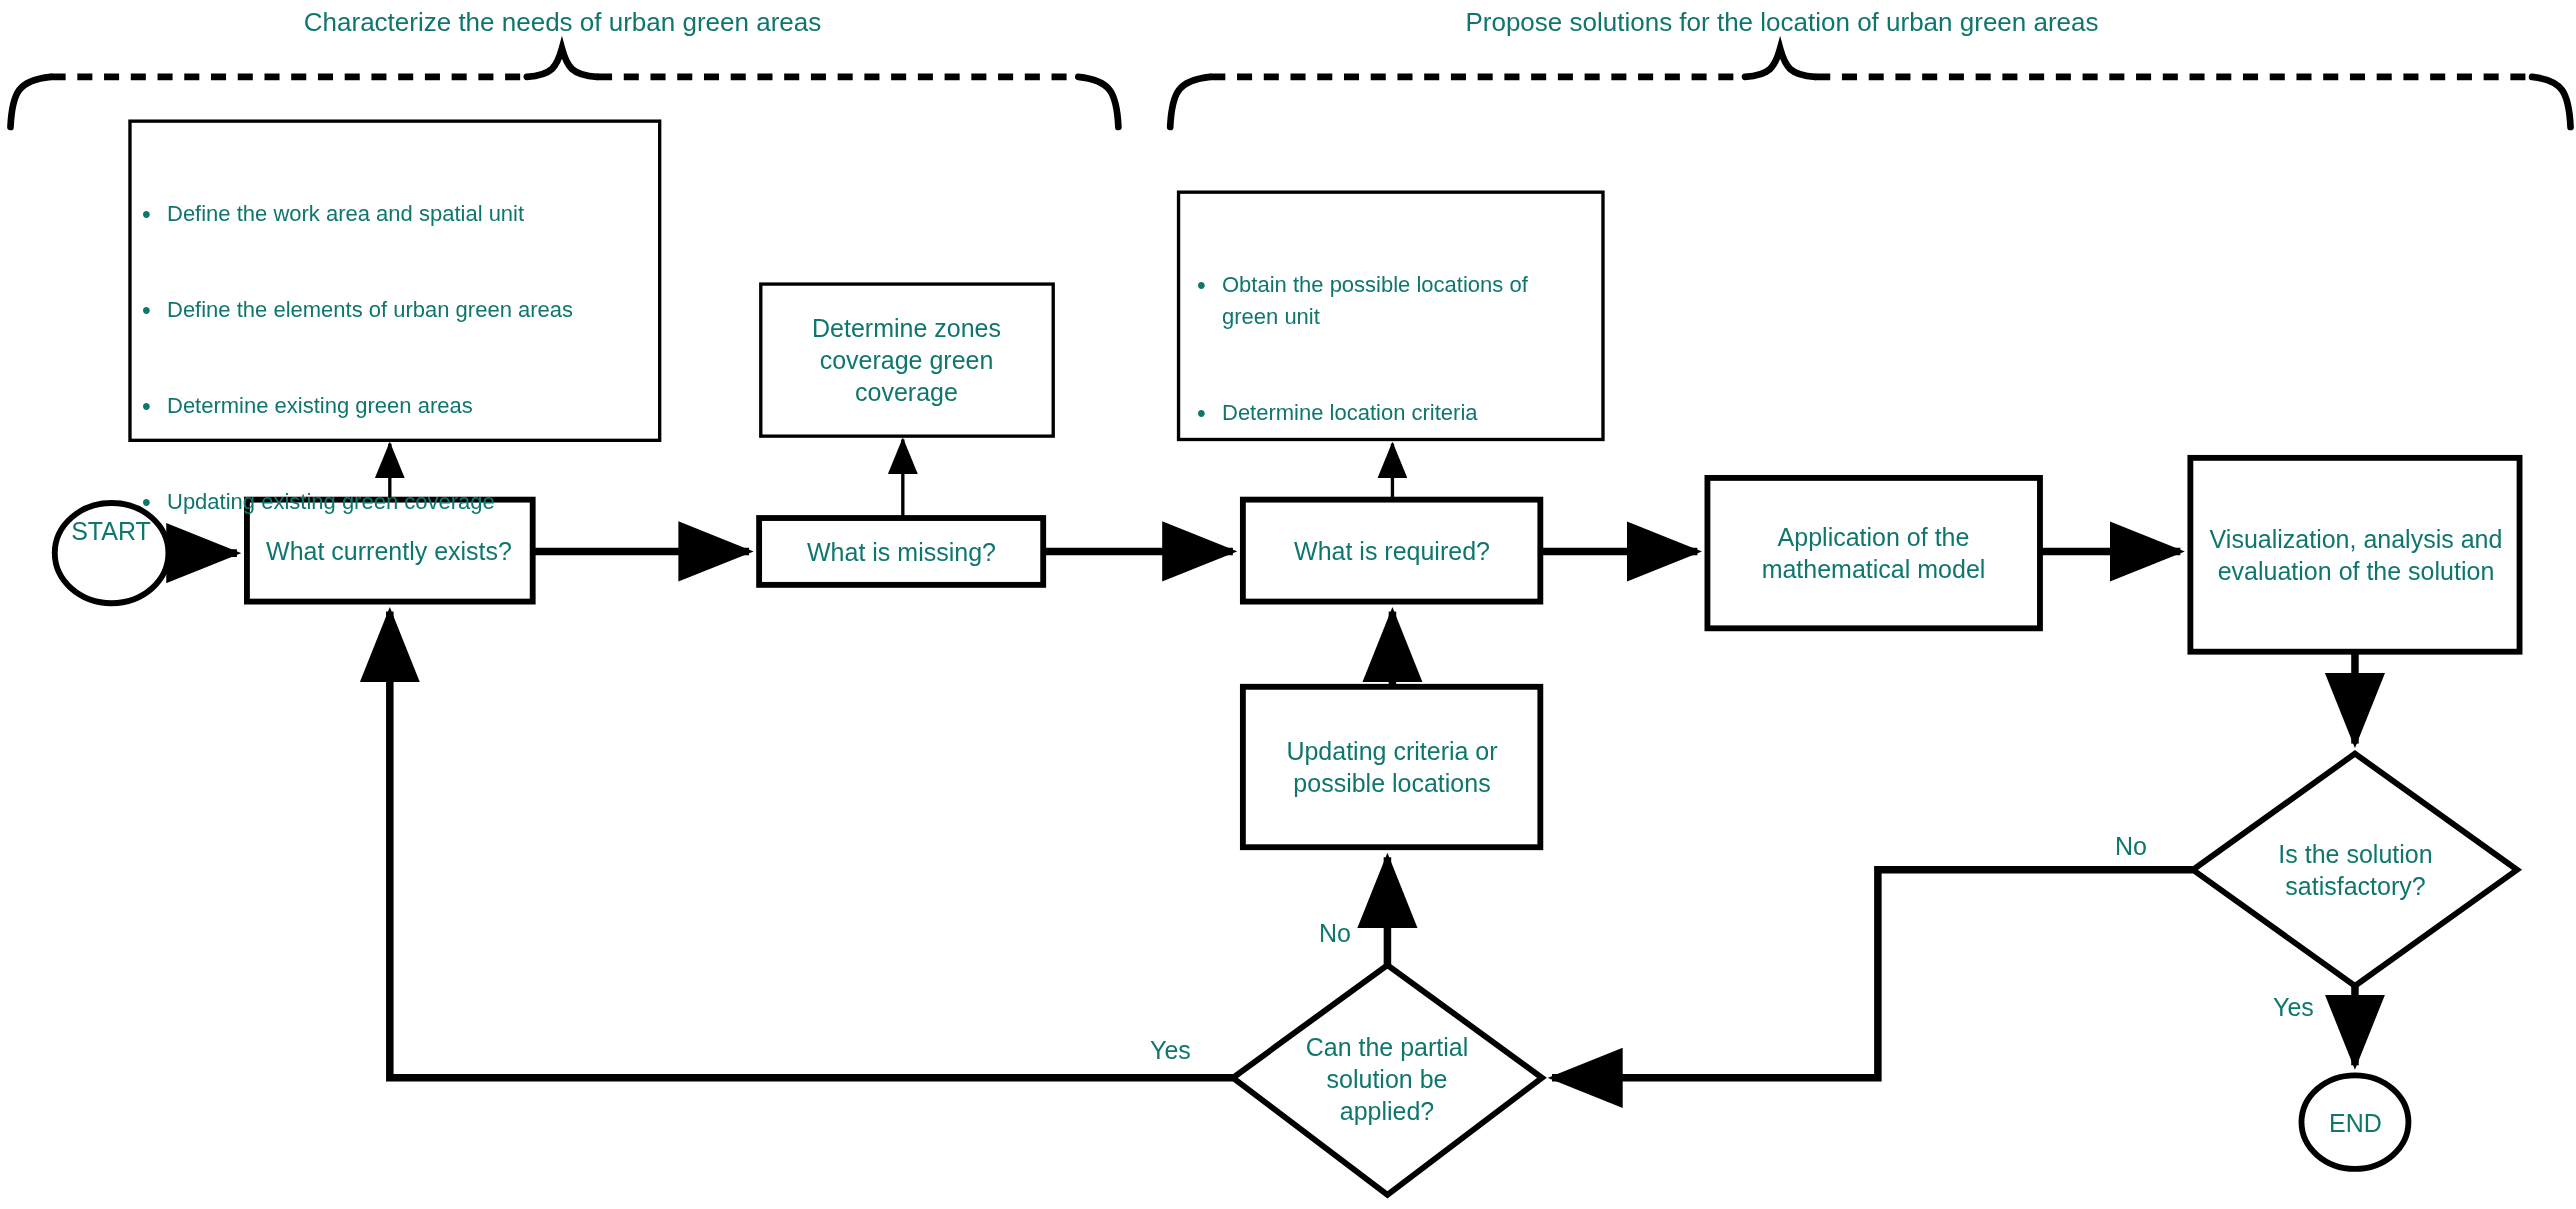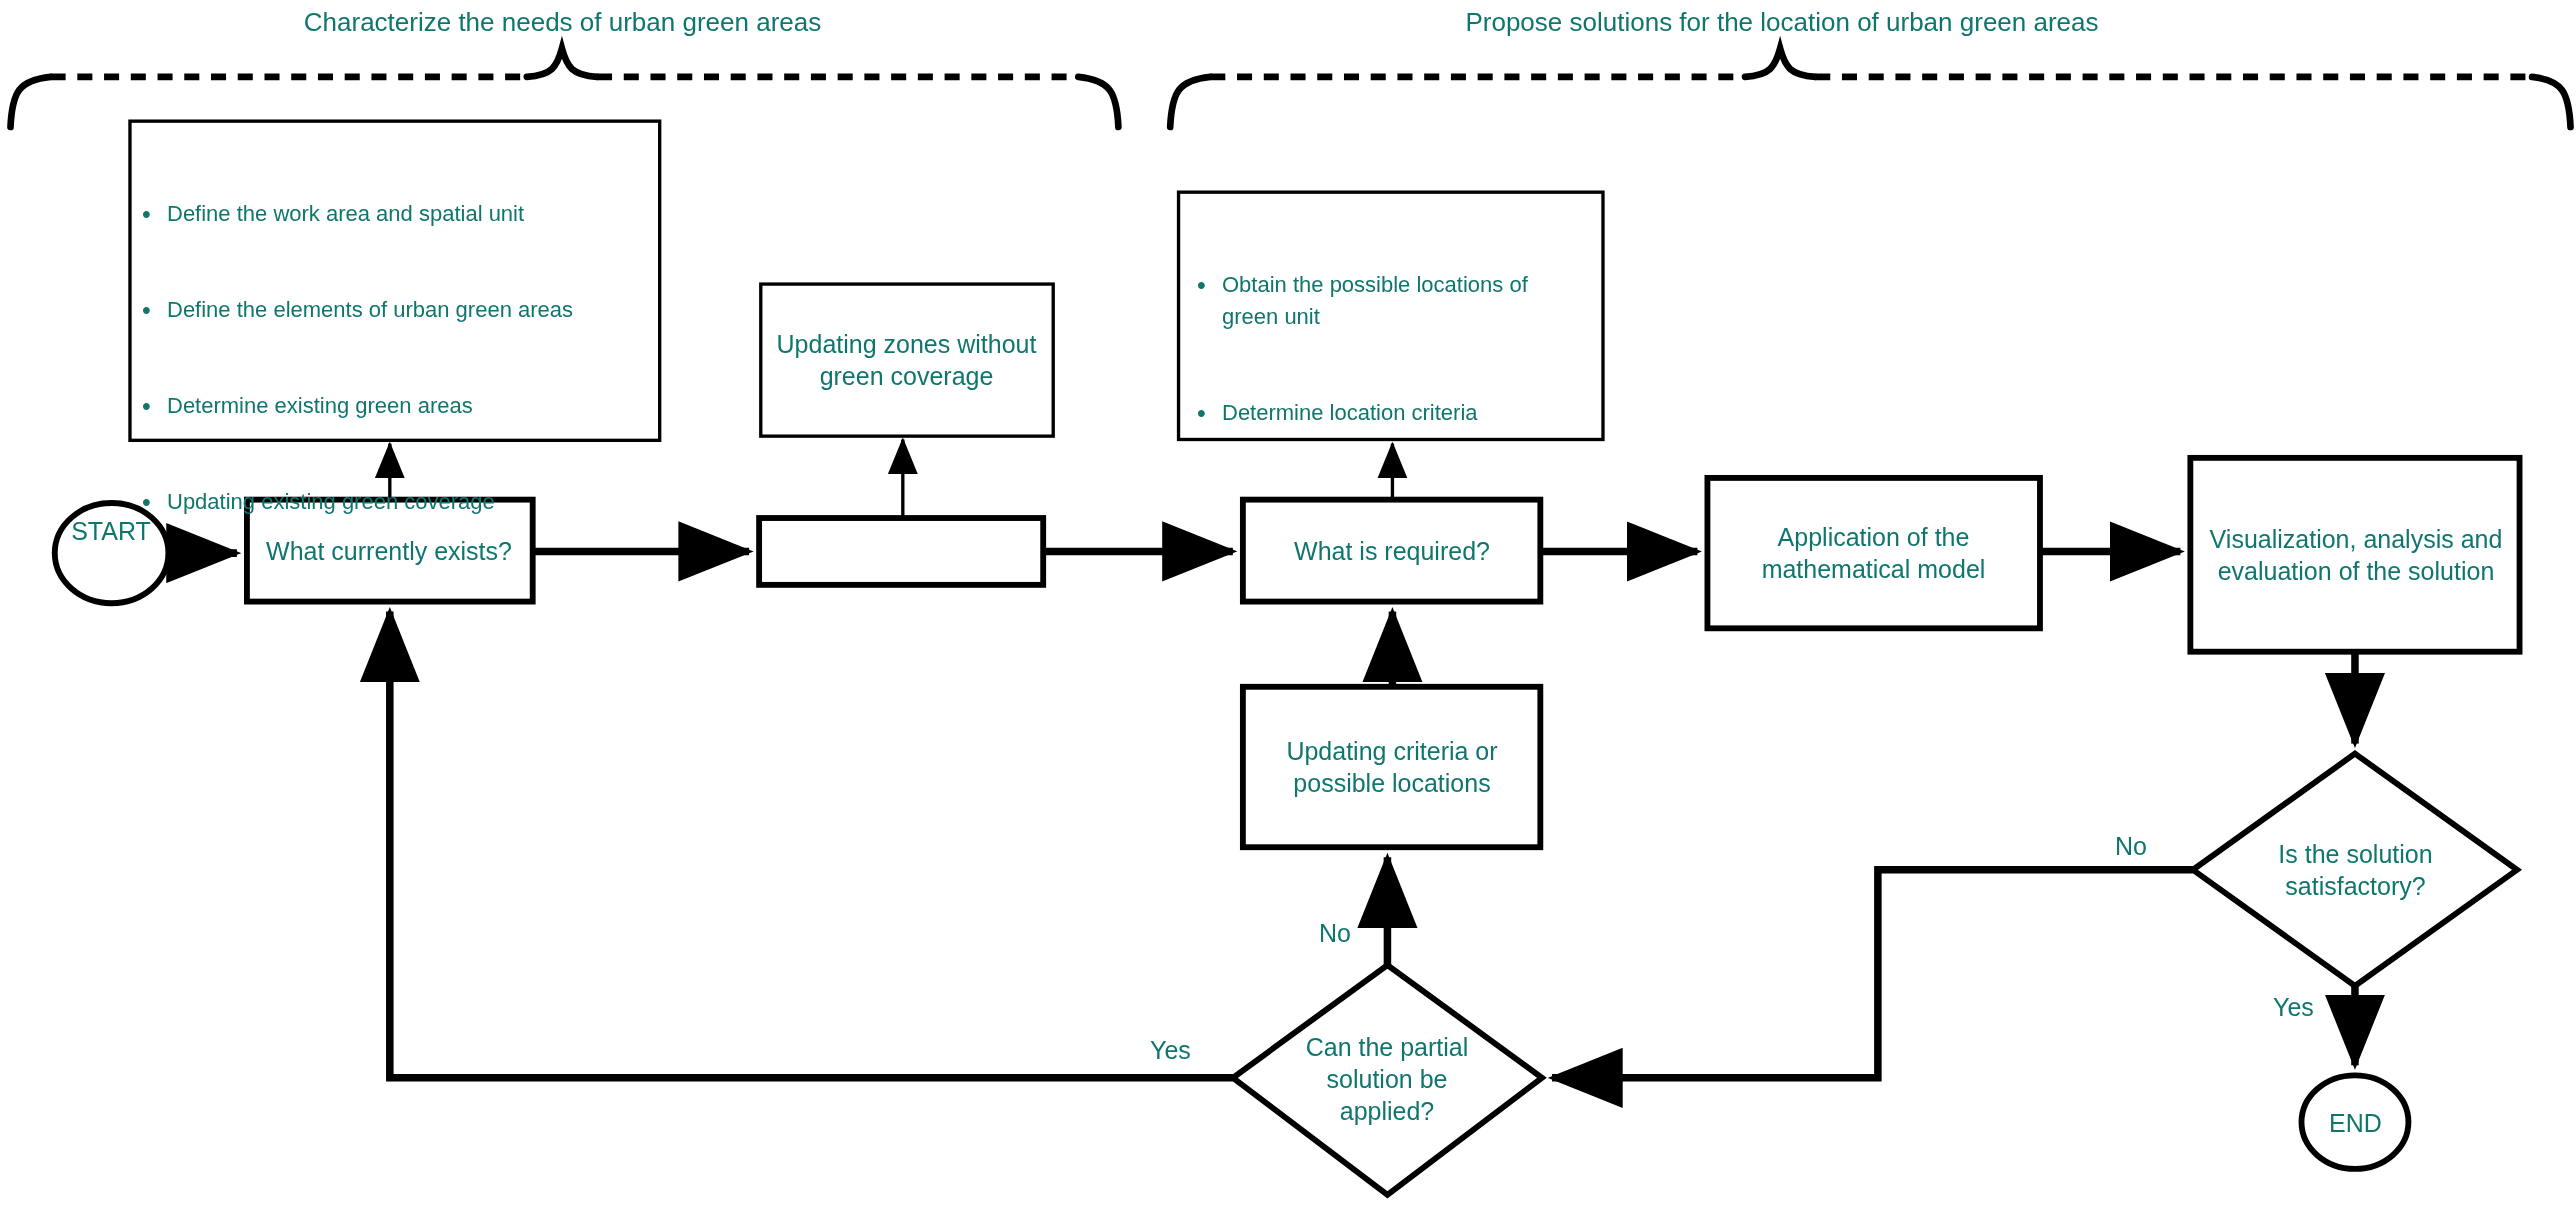--- a/index.html
+++ b/index.html
@@ -188,37 +188,38 @@
     <div class="bullet-row">
       <span class="bullet-dot">•</span>
       <span class="bullet-text">Determine existing green areas</span>
     </div>
     <div class="bullet-row">
       <span class="bullet-dot">•</span>
       <span class="bullet-text">Updating existing green coverage</span>
     </div>
   </div>
 
-  <div class="txt node-label" style="left:773px; top:284px; width:267px; height:152px;">Updating zones without green coverage</div>
+  <div class="txt node-label" style="left:773px; top:284px; width:267px; height:152px;">Determine zones coverage green coverage</div>
 
   <div class="txt bullet-box-text" style="left:1197px; top:205px; width:384px;">
     <div class="bullet-row">
       <span class="bullet-dot">•</span>
       <span class="bullet-text">Obtain the possible locations of green unit</span>
     </div>
     <div class="bullet-row">
       <span class="bullet-dot">•</span>
       <span class="bullet-text">Determine location criteria</span>
     </div>
   </div>
 
   <div class="txt node-label terminator-label" style="left:54px; top:481px; width:114px; height:100px;">START</div>
   <div class="txt node-label terminator-label" style="left:2302px; top:1076px; width:107px; height:94px;">END</div>
 
   <div class="txt node-label" style="left:253px; top:500px; width:272px; height:102px;">What currently exists?</div>
+  <div class="txt node-label" style="left:766px; top:518px; width:271px; height:67px;">What is missing?</div>
   <div class="txt node-label" style="left:1254px; top:500px; width:276px; height:102px;">What is required?</div>
   <div class="txt node-label" style="left:1718px; top:478px; width:311px; height:150px;">Application of the mathematical model</div>
   <div class="txt node-label" style="left:2202px; top:458px; width:308px; height:194px;">Visualization, analysis and evaluation of the solution</div>
   <div class="txt node-label" style="left:1254px; top:687px; width:276px; height:160px;">Updating criteria or possible locations</div>
 
   <div class="txt node-label" style="left:1301px; top:985px; width:172px; height:187px;">Can the partial solution be applied?</div>
   <div class="txt node-label" style="left:2252px; top:781px; width:207px; height:177px;">Is the solution satisfactory?</div>
 
   <div class="txt edge-label" style="left:1319px; top:919px; width:50px;">No</div>
   <div class="txt edge-label" style="left:1150px; top:1036px; width:60px;">Yes</div>

